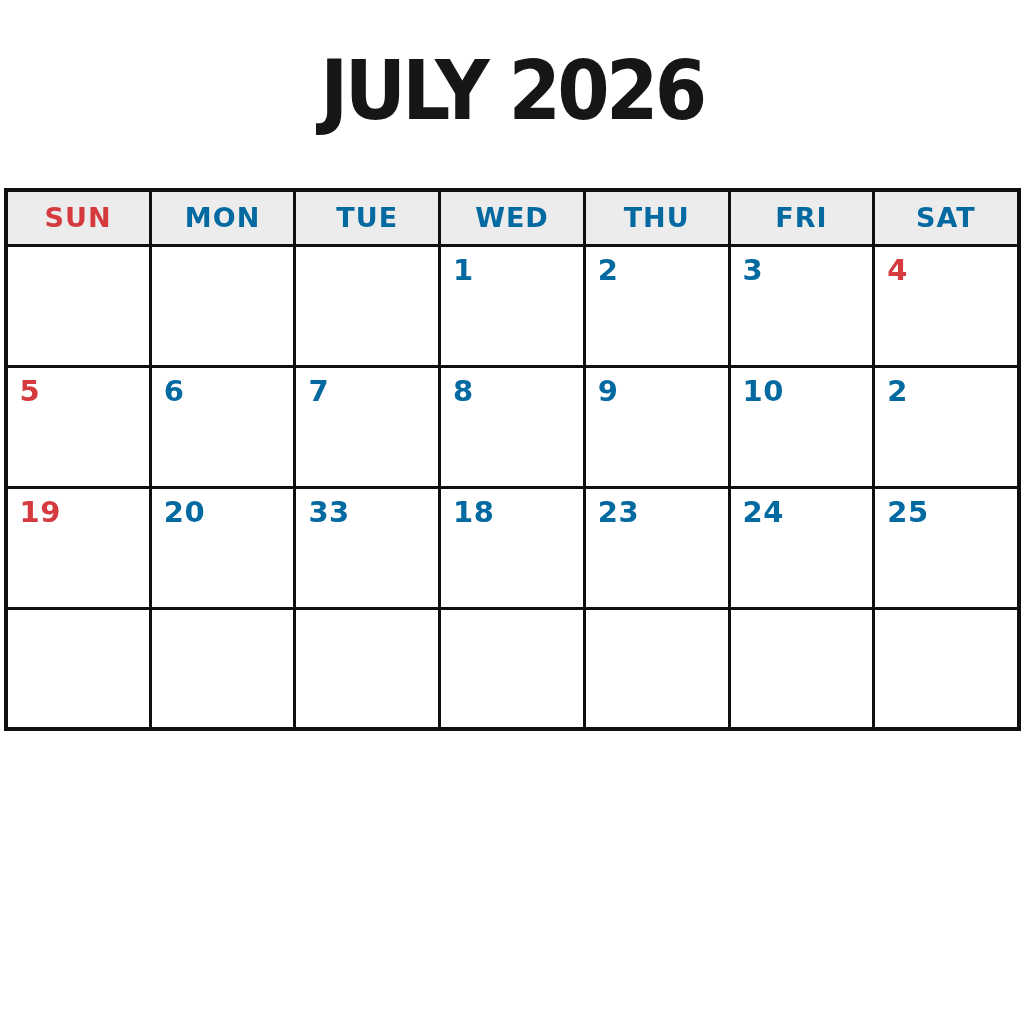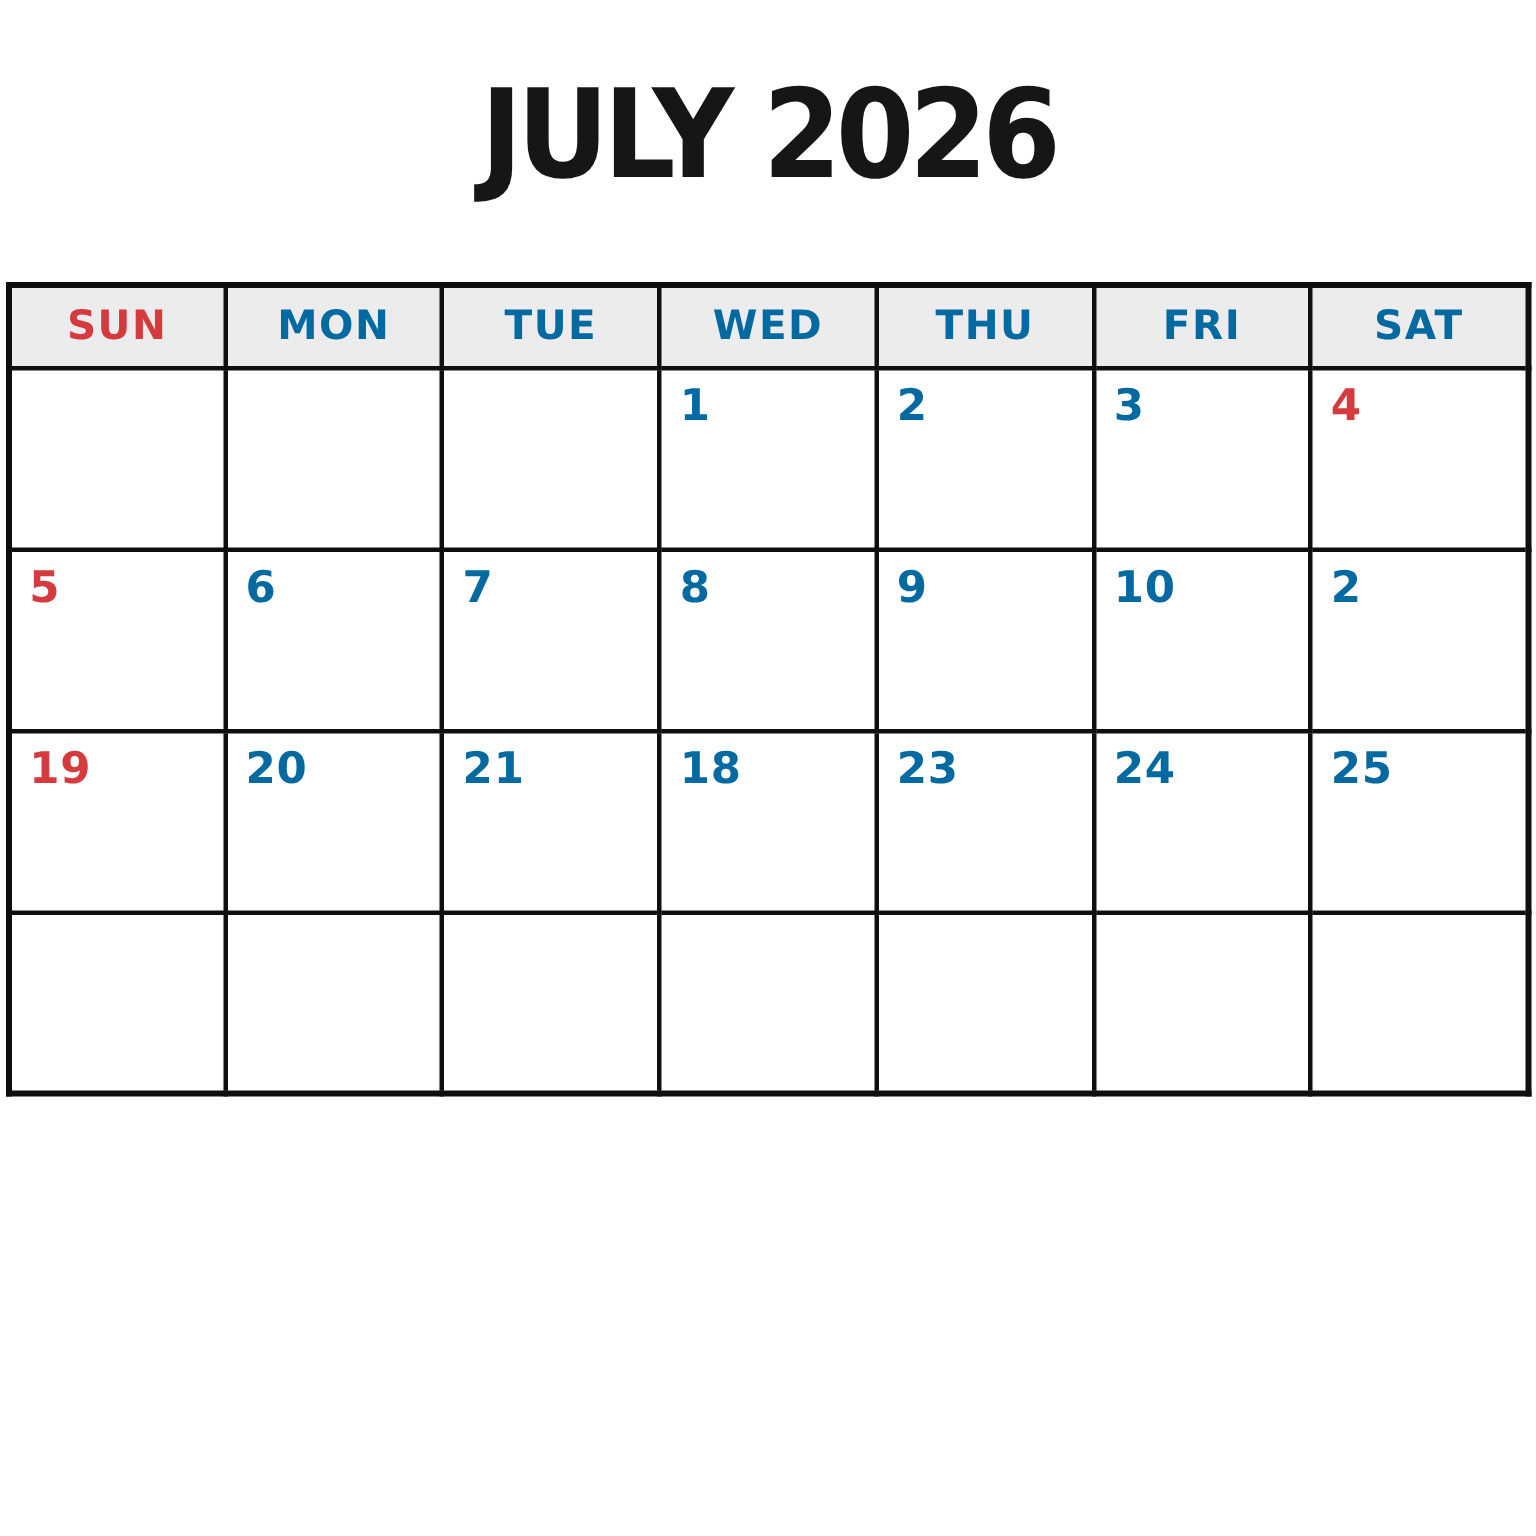--- a/index.html
+++ b/index.html
@@ -98,21 +98,21 @@
         <td><span class="day-num" data-tone="dark">6</span></td>
         <td><span class="day-num" data-tone="dark">7</span></td>
         <td><span class="day-num" data-tone="dark">8</span></td>
         <td><span class="day-num" data-tone="dark">9</span></td>
         <td><span class="day-num" data-tone="dark">10</span></td>
         <td><span class="day-num" data-tone="dark">2</span></td>
       </tr>
       <tr>
         <td><span class="day-num" data-tone="red">19</span></td>
         <td><span class="day-num" data-tone="dark">20</span></td>
-        <td><span class="day-num" data-tone="dark">21</span></td>
+        <td><span class="day-num" data-tone="dark">33</span></td>
         <td><span class="day-num" data-tone="dark">18</span></td>
         <td><span class="day-num" data-tone="dark">23</span></td>
         <td><span class="day-num" data-tone="dark">24</span></td>
         <td><span class="day-num" data-tone="dark">25</span></td>
       </tr>
       <tr>
         <td><span class="day-num" data-tone=""></span></td>
         <td><span class="day-num" data-tone=""></span></td>
         <td><span class="day-num" data-tone=""></span></td>
         <td><span class="day-num" data-tone=""></span></td>

